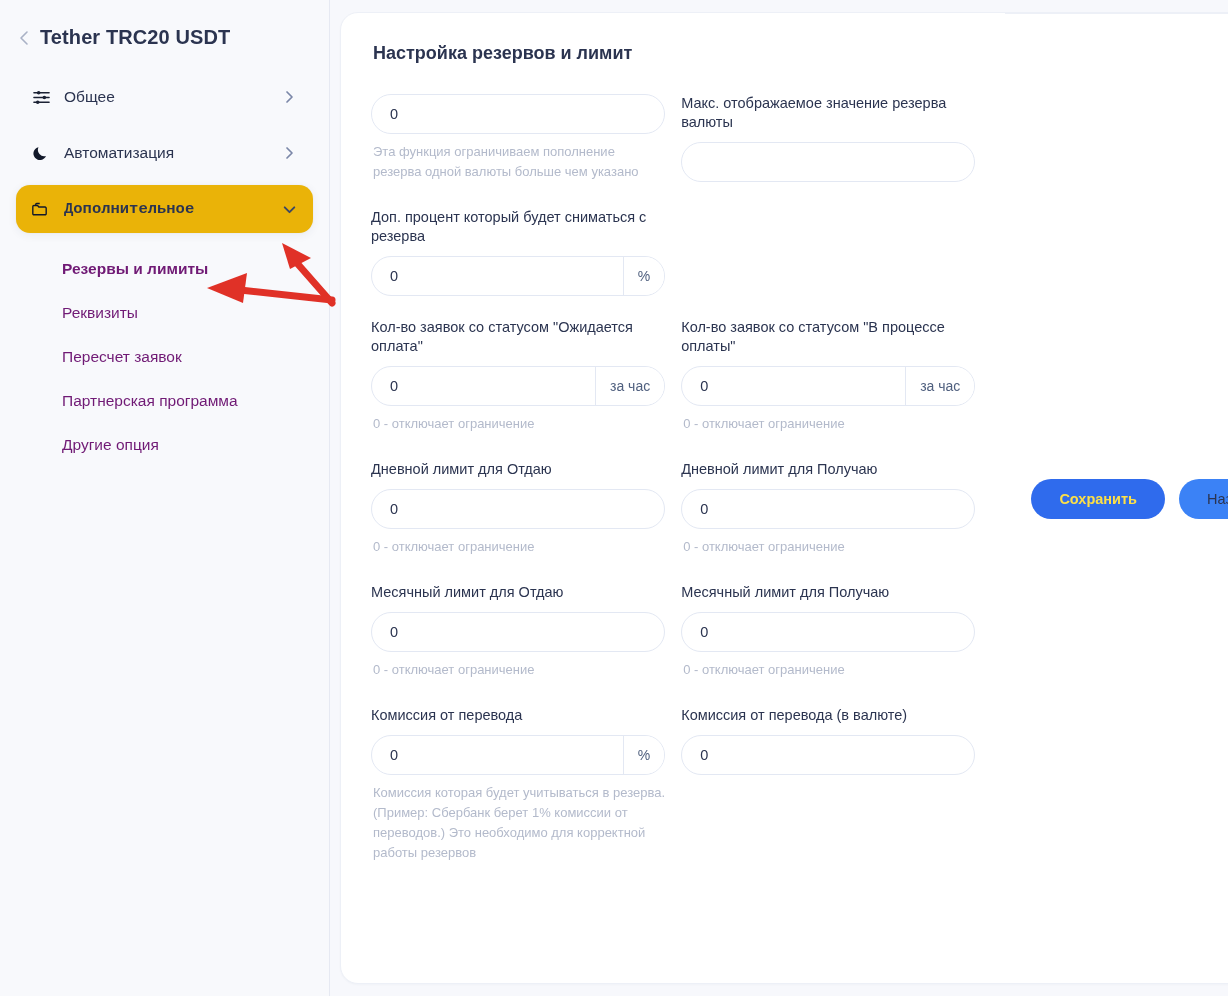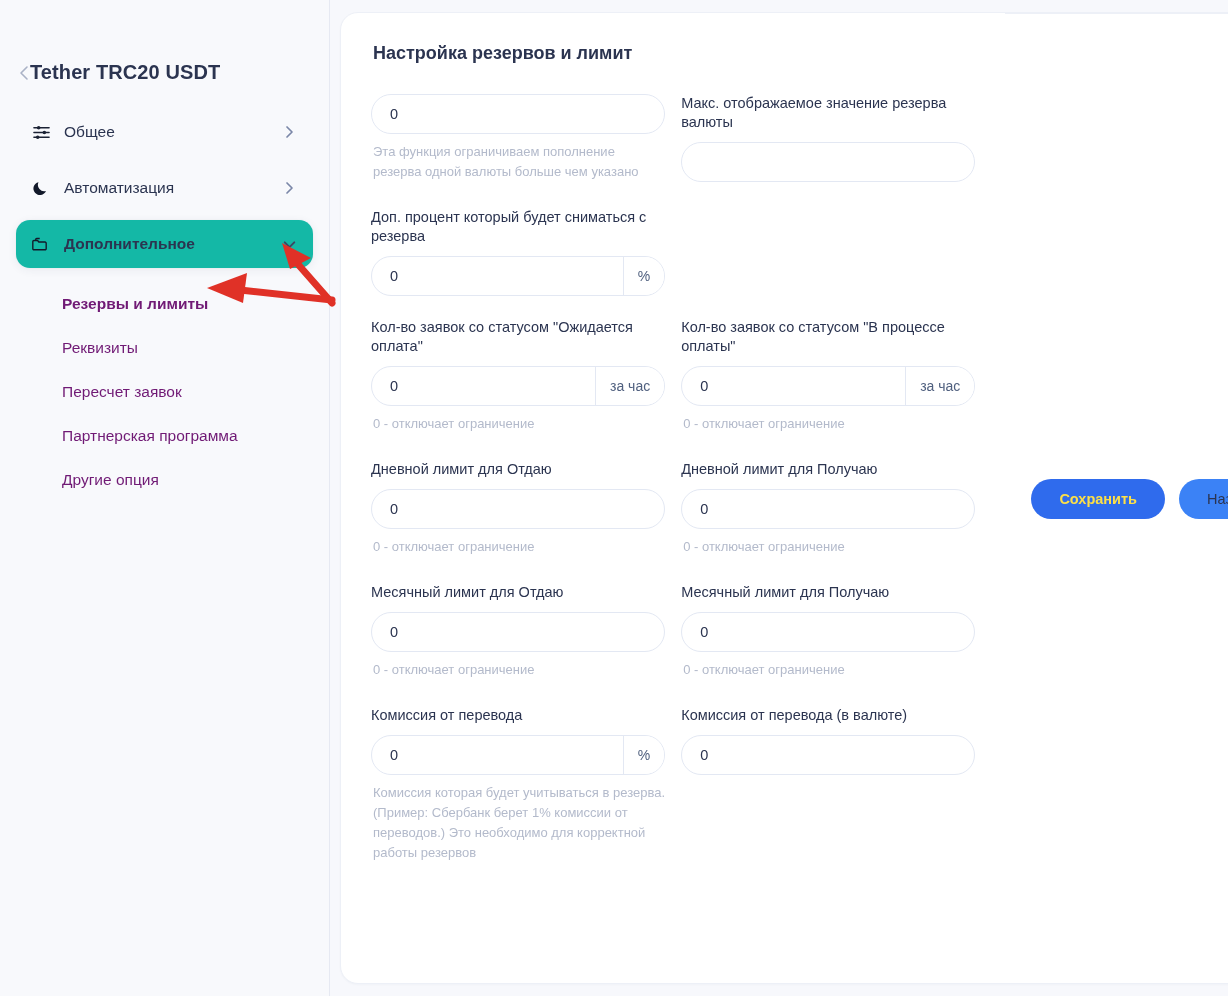--- a/index.html
+++ b/index.html
@@ -14,42 +14,42 @@
 
   
   .sidebar {
     width: 330px; height: 996px; flex: 0 0 330px;
     background: #f8f9fc;
     border-right: 1px solid #e6e9f2;
     padding: 0 16px;
     position: relative;
   }
   .side-head {
-    display: flex; align-items: center; 
+    display: flex; align-items: center; gap: 10px;
     padding: 26px 0 0 2px;
-    margin-top: 35px;
   }
   .back-chevron { width: 12px; height: 20px; flex: 0 0 12px; display:block; }
   .side-title {
     font-size: 20px; font-weight: bold; color: #2b3450;
     letter-spacing: .1px; white-space: nowrap;
   }
   .nav { margin-top: 24px; }
   .nav-item {
     display: flex; align-items: center;
     height: 48px; padding: 0 16px 0 14px;
     border-radius: 14px; margin-bottom: 8px;
     color: #2b3450; font-size: 15.5px;
   }
   .nav-item .ico { width: 22px; flex: 0 0 22px; display: flex; align-items: center; justify-content: center; margin-right: 12px; }
   .nav-item .lbl { flex: 1 1 auto; }
   .nav-item.selected {
-    background: #14b8a6;
+    background: #eab308;
     box-shadow: 0 2px 10px rgba(40,50,90,.07), 0 0 0 1px rgba(40,50,90,.015);
     font-weight: bold;
+    font-family: Liberation Mono, monospace;
   }
   .nav-item .chev { width: 16px; height: 16px; flex: 0 0 16px; color:#7b87a8; }
   .submenu { margin-top: 14px; padding-left: 46px; }
   .sub-item {
     font-size: 15.5px; color: #701a75;
     height: 44px; display: flex; align-items: center;
   }
   .sub-item.active { font-weight: bold; }
 
   

